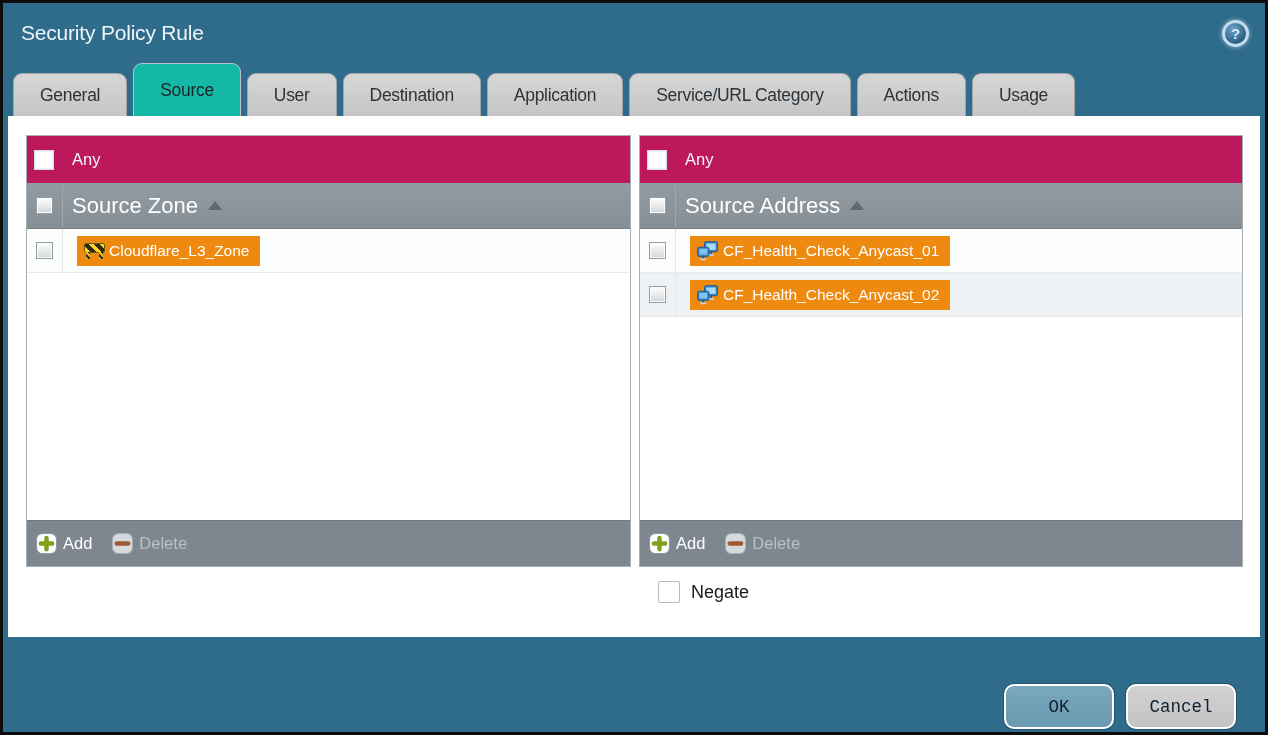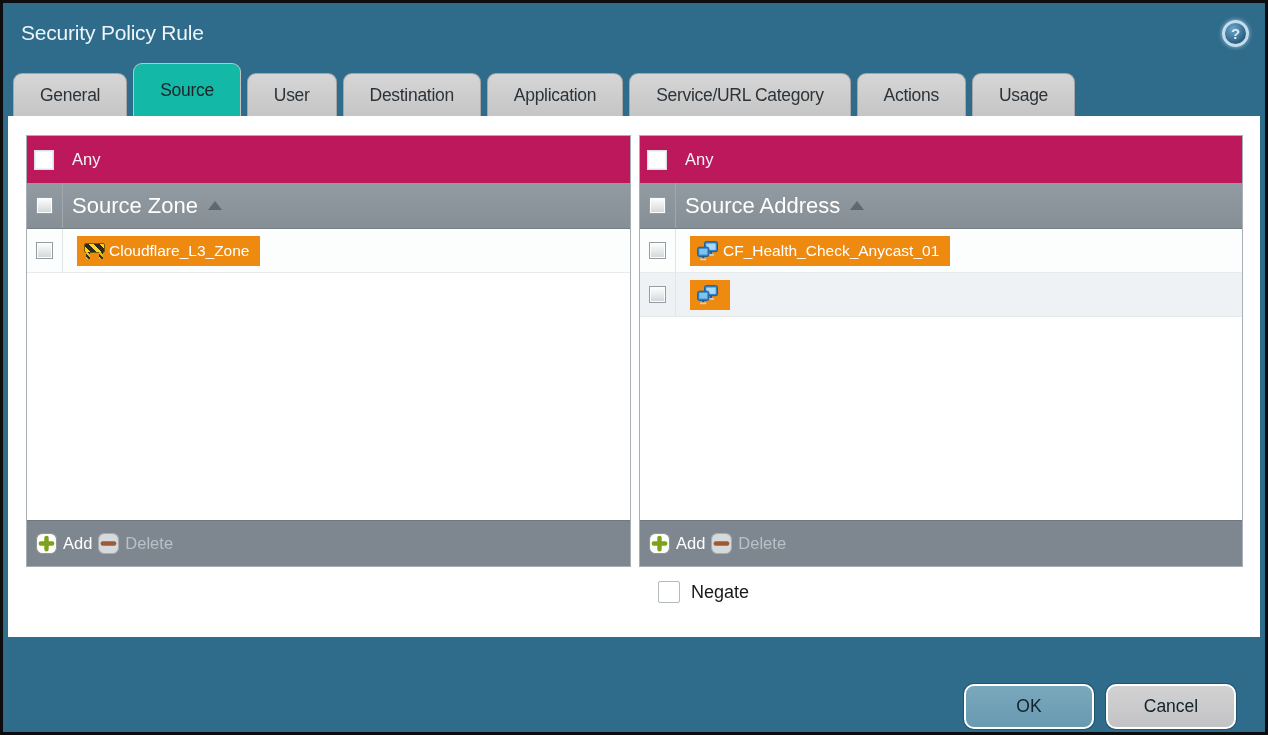--- a/index.html
+++ b/index.html
@@ -124,21 +124,21 @@
     color:#ffffff; font-size:15.5px;
     padding:0 11px 0 7px;
     cursor:pointer; white-space:nowrap;
   }
 
   .panel-footer {
     height:46px; flex:0 0 46px;
     background:#7e878f;
     border-top:1px solid #6f787f;
     display:flex; align-items:center;
-    padding-left:9px; gap:2px;
+    padding-left:9px; gap:16px;
   }
   .footer-btn { display:flex; align-items:center; gap:6px; cursor:pointer; }
   .footer-btn .btn-label { font-size:16.5px; color:#ffffff; }
   .footer-btn.disabled { cursor:default; }
   .footer-btn.disabled .btn-label { color:#b9c0c6; }
   .footer-btn + .footer-btn { margin-left:4px; }
 
   
   .cb { display:inline-block; cursor:pointer; }
   .cb-any {
@@ -181,27 +181,27 @@
   }
   .negate-row .label { font-size:18px; color:#17191b; }
 
   
   .bottom-bar {
     height:95px;
     display:flex; align-items:center; justify-content:flex-end;
     gap:12px; padding-right:29px;
   }
   .btn {
-    width:130px; height:45px;
+    width:110px; height:45px;
     border-radius:10px;
     border:2px solid #ffffff;
     box-shadow:0 0 0 1px rgba(10,40,55,.35);
     font-size:17.5px; color:#10222c;
     display:flex; align-items:center; justify-content:center;
-    cursor:pointer; font-family:Liberation Sans, sans-serif;margin-top:44px;
+    cursor:pointer; font-family:Liberation Mono, monospace;margin-top:44px;
   }
   .btn-ok { background:linear-gradient(#7aa8bd,#689ab1); }
   .btn-cancel { background:linear-gradient(#d2d2d3,#c3c3c5); }
 </style>
 </head>
 <body>
 
 <div class="dialog">
 
   <div class="titlebar">
@@ -307,20 +307,21 @@
               <svg class="addr-icon" viewBox="0 0 22 20">
                 <rect x="7.5" y="0.7" width="13" height="10" rx="1.6" fill="#3585c6" stroke="#1d5c93"></rect>
                 <rect x="9.3" y="2.5" width="9.4" height="6.4" fill="#a8d9f7"></rect>
                 <rect x="13" y="10.7" width="2" height="2.2" fill="#1d5c93"></rect>
                 <rect x="10.8" y="12.9" width="6.4" height="1.8" rx="0.8" fill="#c8d2da"></rect>
                 <rect x="0.7" y="6.2" width="11.2" height="9.2" rx="1.6" fill="#3585c6" stroke="#1d5c93"></rect>
                 <rect x="2.3" y="7.8" width="8" height="5.8" fill="#7ec3ef"></rect>
                 <rect x="5.2" y="15.4" width="2" height="2" fill="#1d5c93"></rect>
                 <rect x="3" y="17.4" width="6.4" height="1.8" rx="0.8" fill="#c8d2da"></rect>
               </svg>
+              <span>CF_Health_Check_Anycast_02</span>
             </span>
           </div>
         </div>
         <div class="panel-footer">
           <span class="footer-btn">
             <svg class="action-icon" width="21" height="21" viewBox="0 0 20 20">
               <rect x="0.5" y="0.5" width="19" height="19" rx="5.5" fill="#fdfdfd" stroke="#8f979c"></rect>
               <path d="M10 4.6 V15.4 M4.6 10 H15.4" stroke="#7da119" stroke-width="4.2" stroke-linecap="round"></path>
             </svg>
             <span class="btn-label">Add</span>

